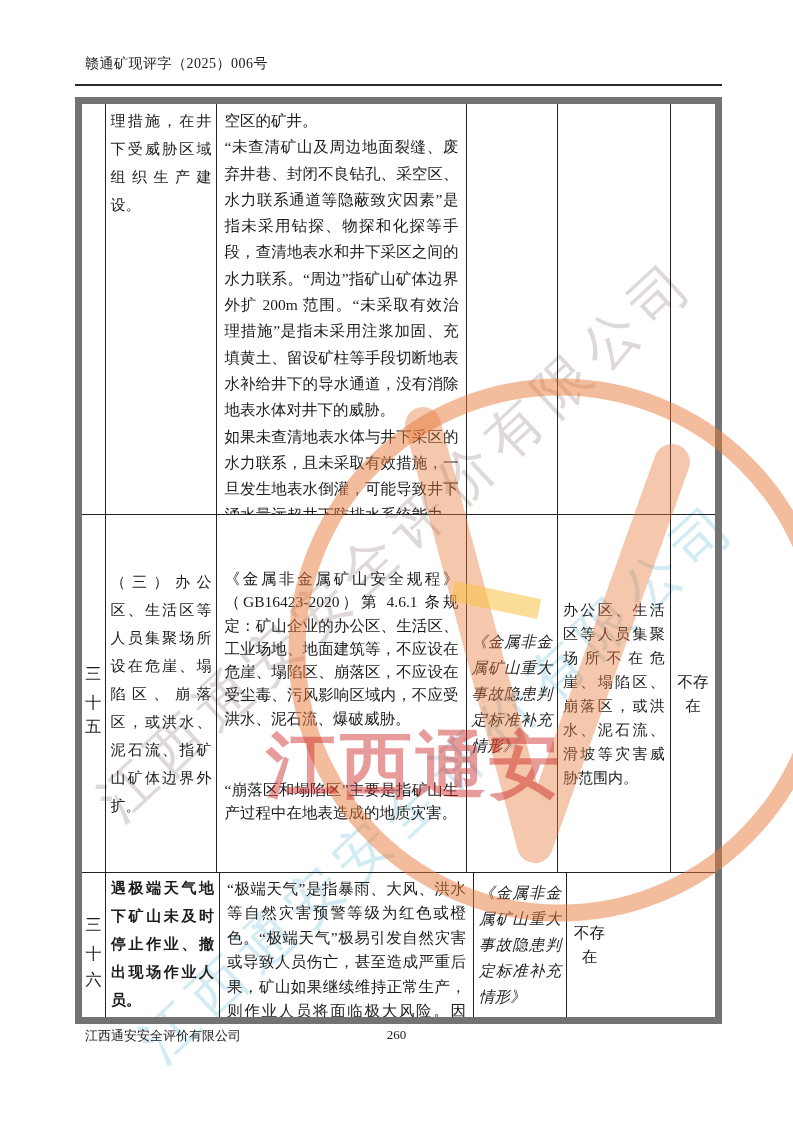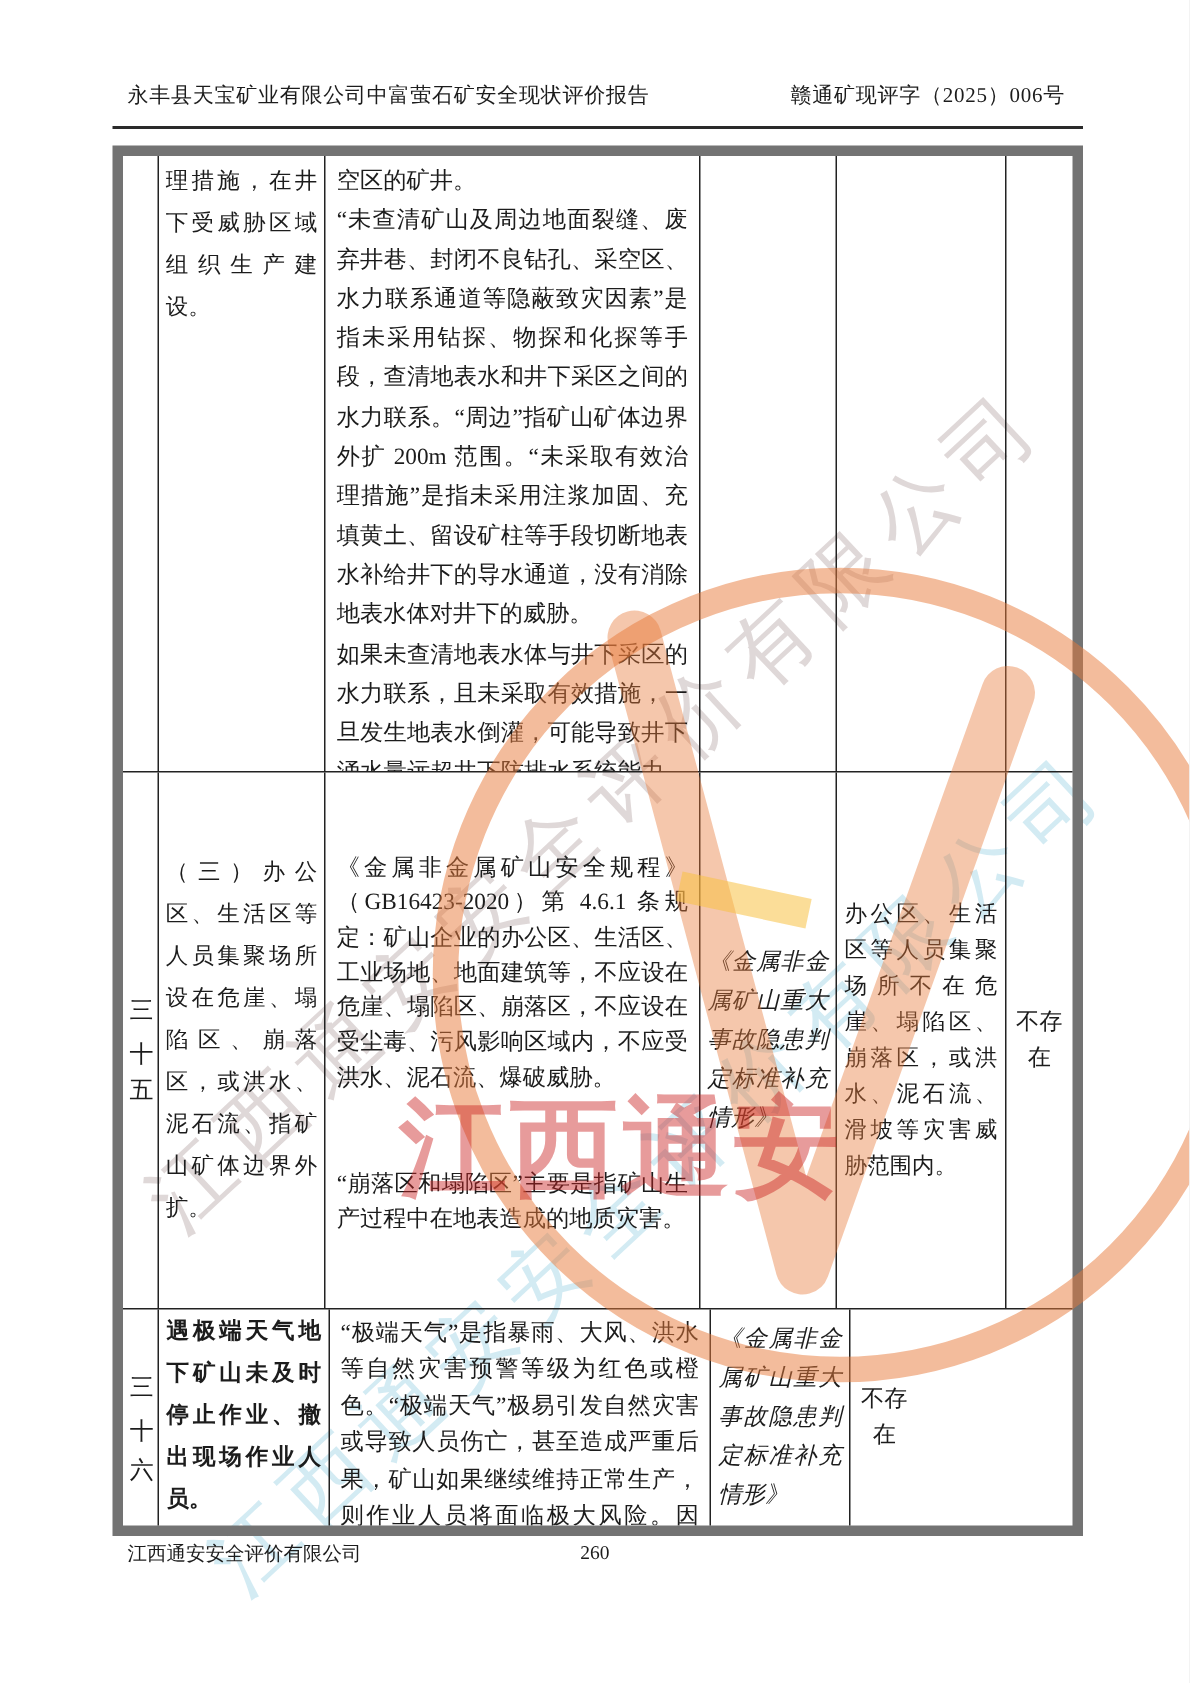--- a/index.html
+++ b/index.html
@@ -87,21 +87,20 @@
 <body>
 
 <div class="page">
 
   <div class="wm-under">
     <div class="wm-diag-gray">江西通安安全评价有限公司</div>
     <div class="wm-diag-cyan">江西通安安全评价有限公司</div>
   </div>
 
   <div class="header">
-    <span>永丰县天宝矿业有限公司中富萤石矿安全现状评价报告</span>
     <span>赣通矿现评字（2025）006号</span>
   </div>
   <div class="header-rule"></div>
 
   <div class="doc-table">
 
     <div class="trow trow-1">
       <div class="tcell c-no">
         <span class="no-vert"></span>
       </div>

